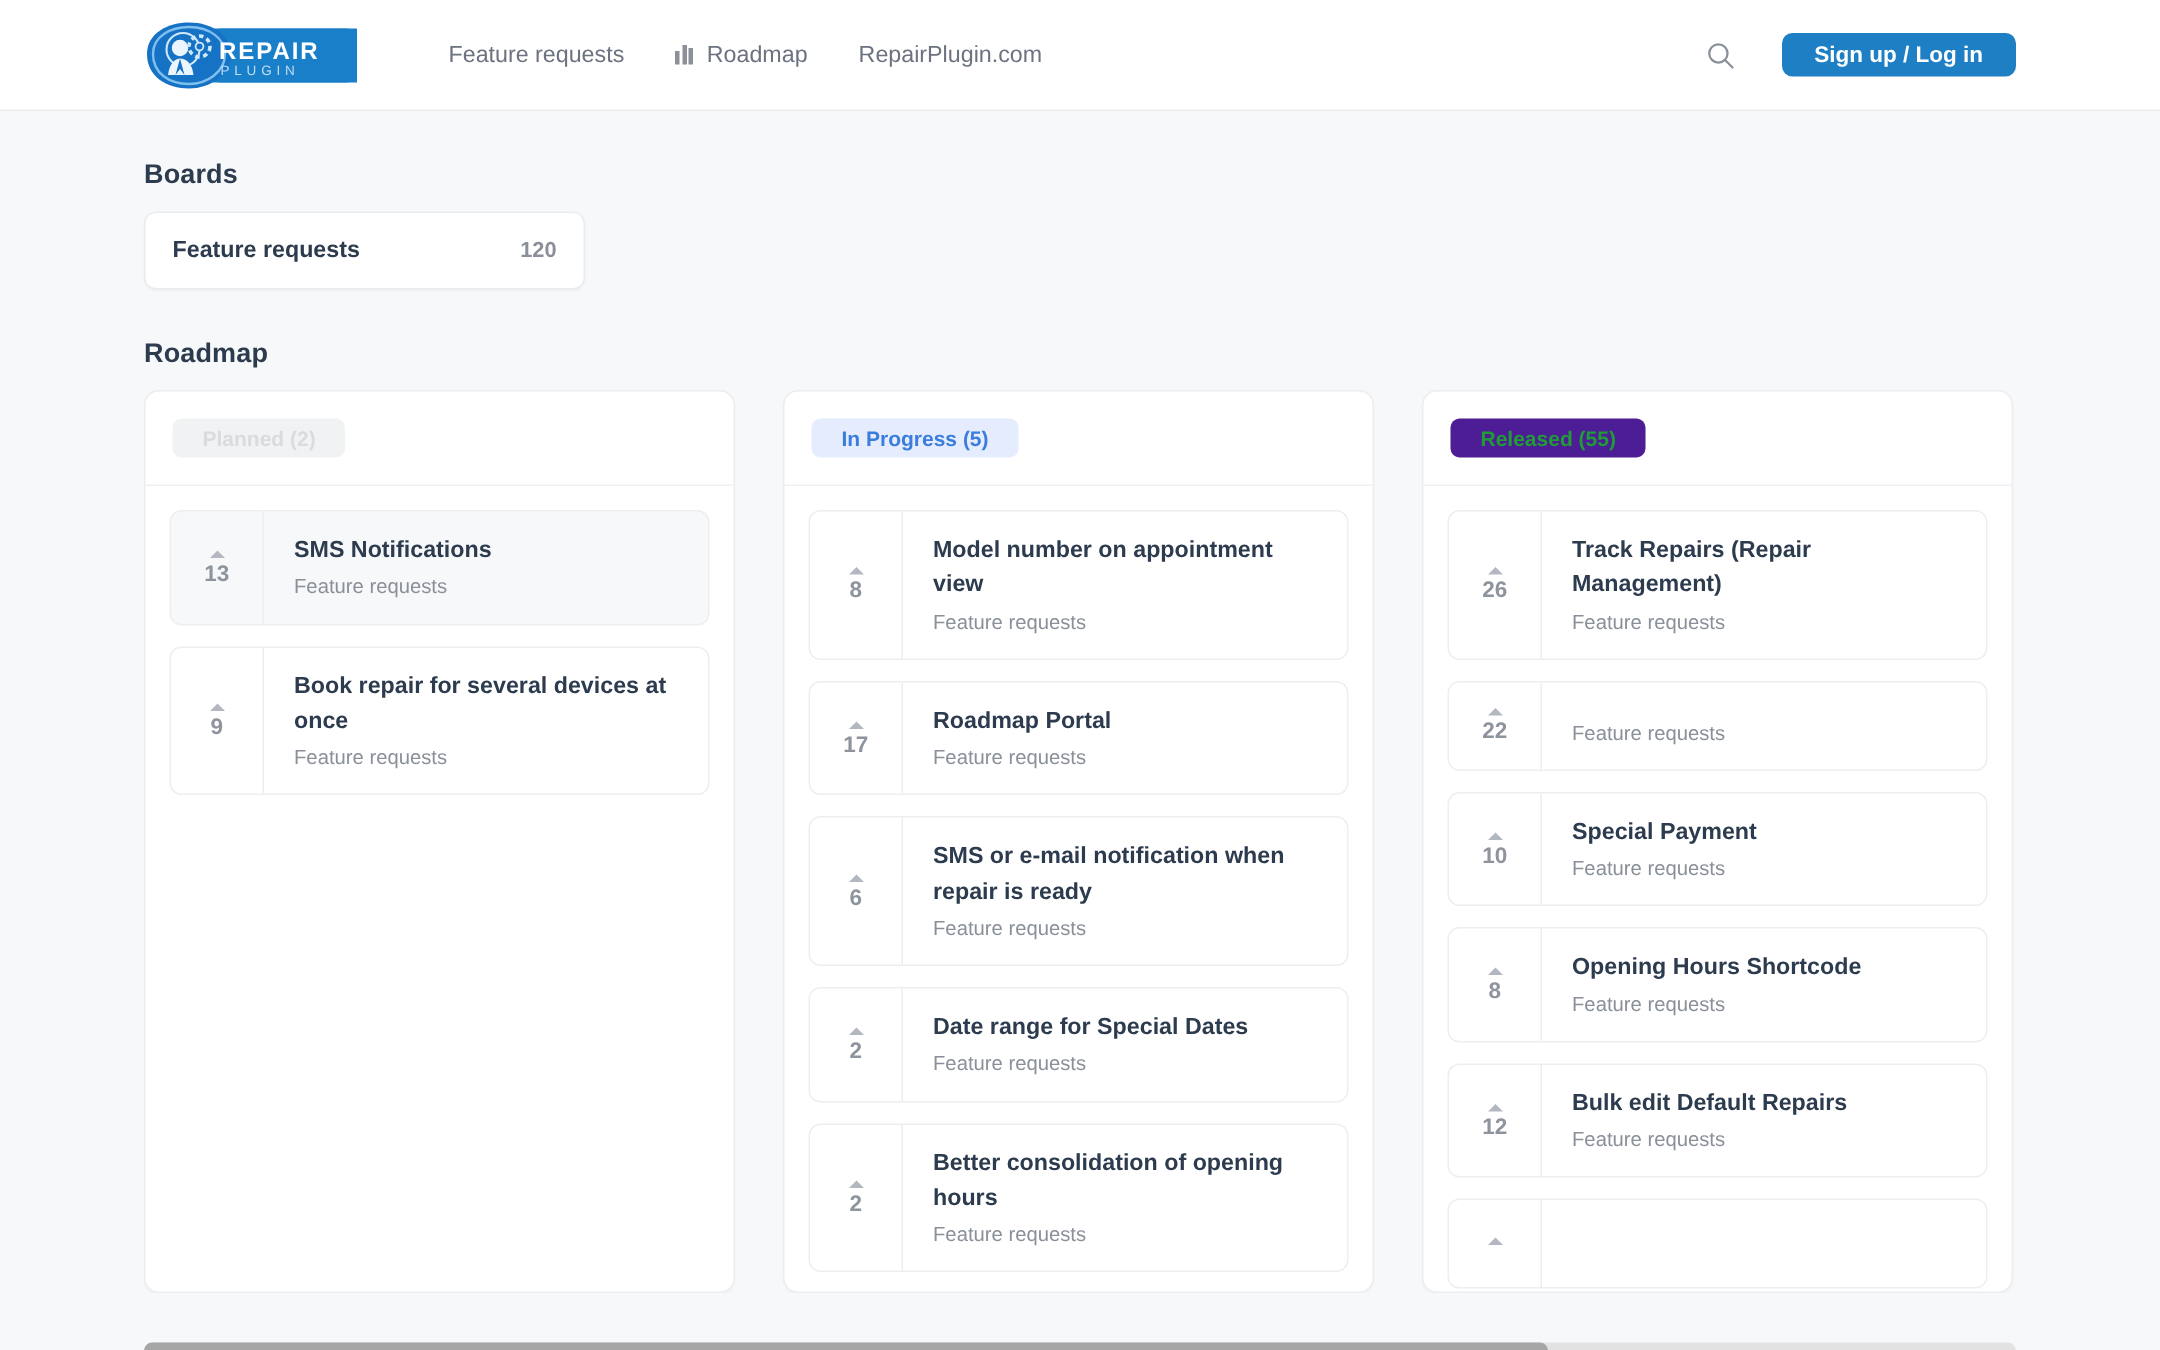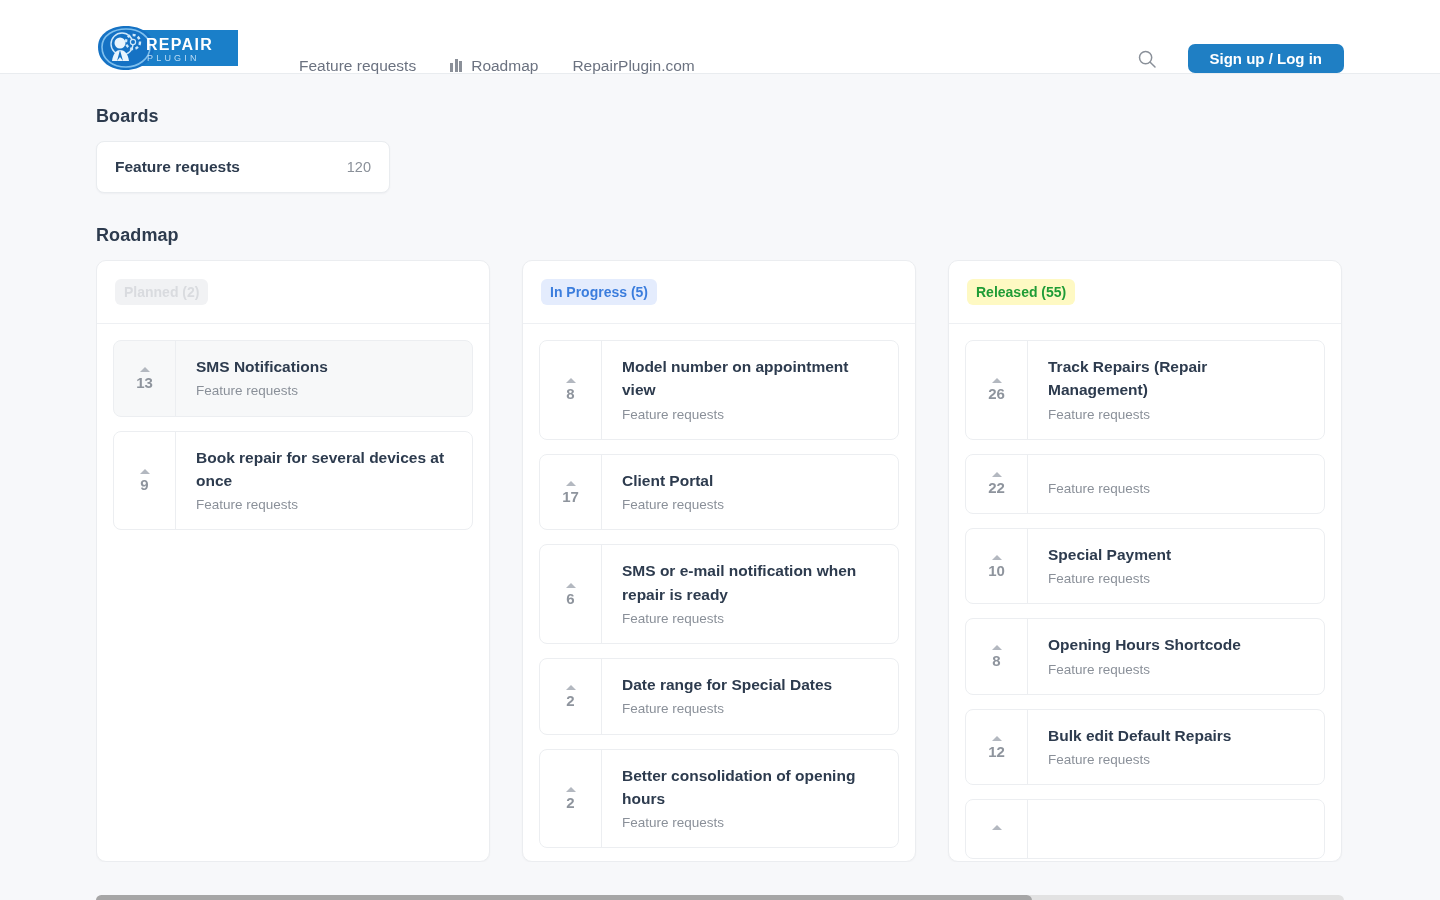--- a/index.html
+++ b/index.html
@@ -16,21 +16,21 @@
     color: #2d3748;
     -webkit-font-smoothing: antialiased;
   }
 
   
   .site-header {
     height: 74px;
     background: #ffffff;
     border-bottom: 1px solid #e9ecef;
     display: flex;
-    align-items: flex-end;
+    align-items: center;
     padding: 0 96px;
     position: relative;
   }
 
   .logo {
     width: 143px;
     height: 50px;
     position: relative;
     flex: 0 0 auto;
     display: block;
@@ -133,20 +133,21 @@
     box-shadow: 0 1px 2px rgba(16,24,40,.04);
   }
   .board-name {
     font-size: 15.5px;
     font-weight: bold;
     color: #2d3b4e;
   }
   .board-count {
     font-size: 14.5px;
     color: #8a9099;
+    font-weight: bold;
   }
 
   
   .roadmap-scroll {
     display: flex;
     gap: 32px;
     height: 602px;
     overflow: hidden;
   }
 
@@ -169,26 +170,26 @@
     align-items: center;
     padding: 0 18px;
     border-bottom: 1px solid #eef0f3;
   }
 
   .rm-badge {
     display: inline-block;
     font-size: 14px;
     font-weight: bold;
     border-radius: 6px;
-    padding: 5px 9px;
+    padding: 5px 20px;
     line-height: 1.15;
   }
   .rm-badge.planned    { background: #f1f2f4; color: #d9dbdf; }
   .rm-badge.inprogress { background: #e4ecfd; color: #3b7ddd; }
-  .rm-badge.released   { background: #fef9c3; color: #1f9c36; }
+  .rm-badge.released   { background: #4c1d95; color: #1f9c36; }
 
   .rm-body {
     flex: 1 1 auto;
     padding: 16px;
     display: flex;
     flex-direction: column;
     gap: 14px;
     overflow: hidden;
   }
 
@@ -377,21 +378,21 @@
             <div class="rm-card-board">Feature requests</div>
           </div>
         </article>
 
         <article class="rm-card">
           <div class="vote">
             <span class="vote-arrow"></span>
             <span class="vote-count">17</span>
           </div>
           <div class="rm-card-main">
-            <div class="rm-card-title">Client Portal</div>
+            <div class="rm-card-title">Roadmap Portal</div>
             <div class="rm-card-board">Feature requests</div>
           </div>
         </article>
 
         <article class="rm-card">
           <div class="vote">
             <span class="vote-arrow"></span>
             <span class="vote-count">6</span>
           </div>
           <div class="rm-card-main">

